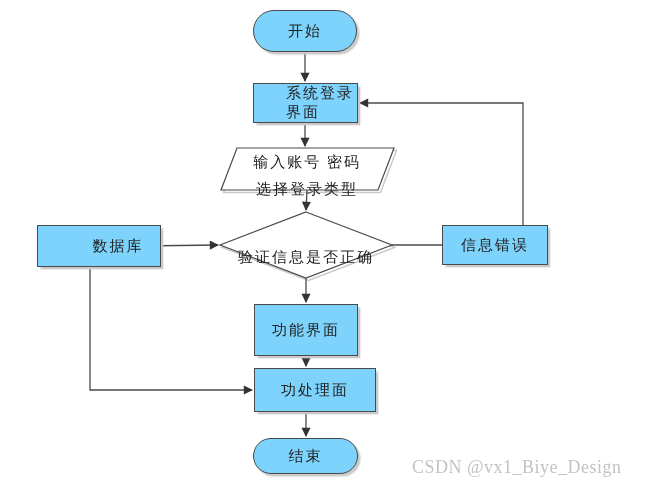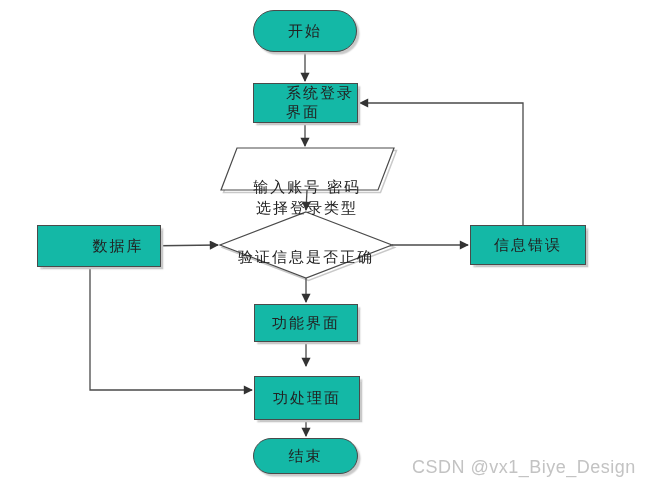--- a/index.html
+++ b/index.html
@@ -6,44 +6,44 @@
   .canvas{
     position:relative;
     width:647px;height:491px;
     background:#ffffff;
     overflow:hidden;
     font-family:"Liberation Serif","DejaVu Serif",serif;
   }
   .layer{position:absolute;left:0;top:0;}
   .node{
     position:absolute;
-    background:#14b8a6;
+    background:#7dd3fc;
     border:1px solid #4a4a4a;
     box-sizing:border-box;
     display:flex;align-items:center;justify-content:center;
     font-size:15px;color:#222222;letter-spacing:2px;
     box-shadow:2.5px 2.5px 1.5px #c9c9c9;
   }
   .terminator{border-radius:22px;}
   .n-start{left:253px;top:10px;width:104px;height:42px;}
   .n-login{left:253px;top:83px;width:105px;height:40px;padding-left:32px;}
   .n-database{left:37px;top:225px;width:124px;height:42px;padding-left:38px;}
-  .n-error{left:470px;top:225px;width:116px;height:40px;}
-  .n-function{left:254px;top:304px;width:104px;height:38px;}
-  .n-process{left:254px;top:368px;width:106px;height:44px;margin-top:8px;}
+  .n-error{left:442px;top:225px;width:106px;height:40px;}
+  .n-function{left:254px;top:304px;width:104px;height:52px;}
+  .n-process{left:254px;top:368px;width:122px;height:44px;}
   .n-end{left:253px;top:438px;width:105px;height:36px;}
   .overlay-label{
     position:absolute;text-align:center;
     font-size:15px;color:#222222;letter-spacing:2px;
   }
-  .io-label{left:227px;top:149px;width:160px;line-height:21px;white-space:pre-line;margin-top:28px;}
+  .io-label{left:227px;top:149px;width:160px;line-height:27px;white-space:pre-line;}
   .decision-label{left:226px;top:237px;width:160px;margin-top:11px;}
   .watermark{
     position:absolute;left:412px;top:457px;
-    font-family:Liberation Sans, sans-serif;
+    font-family:Liberation Serif, serif;
     font-size:18px;color:#c3c3c3;letter-spacing:0.5px;
   }
 </style>
 </head>
 <body>
 
 <div class="canvas">
 
   <svg class="layer" width="647" height="491" viewBox="0 0 647 491">
     <defs>

